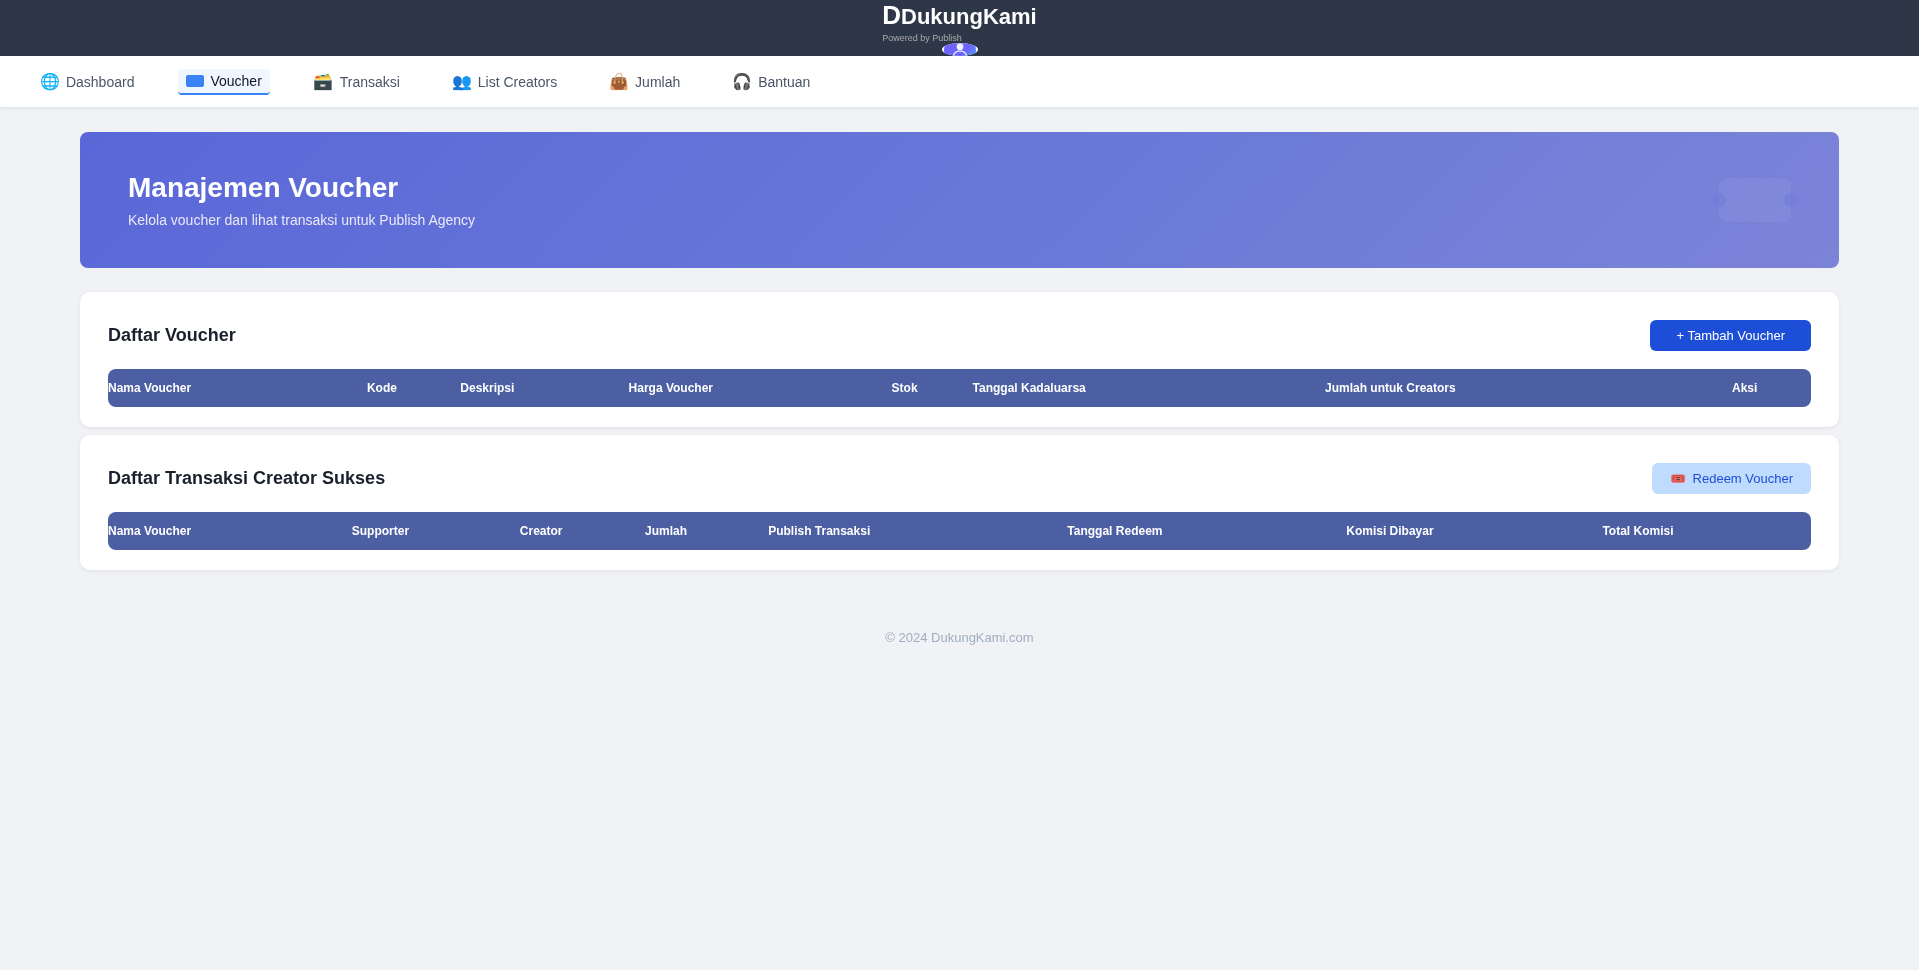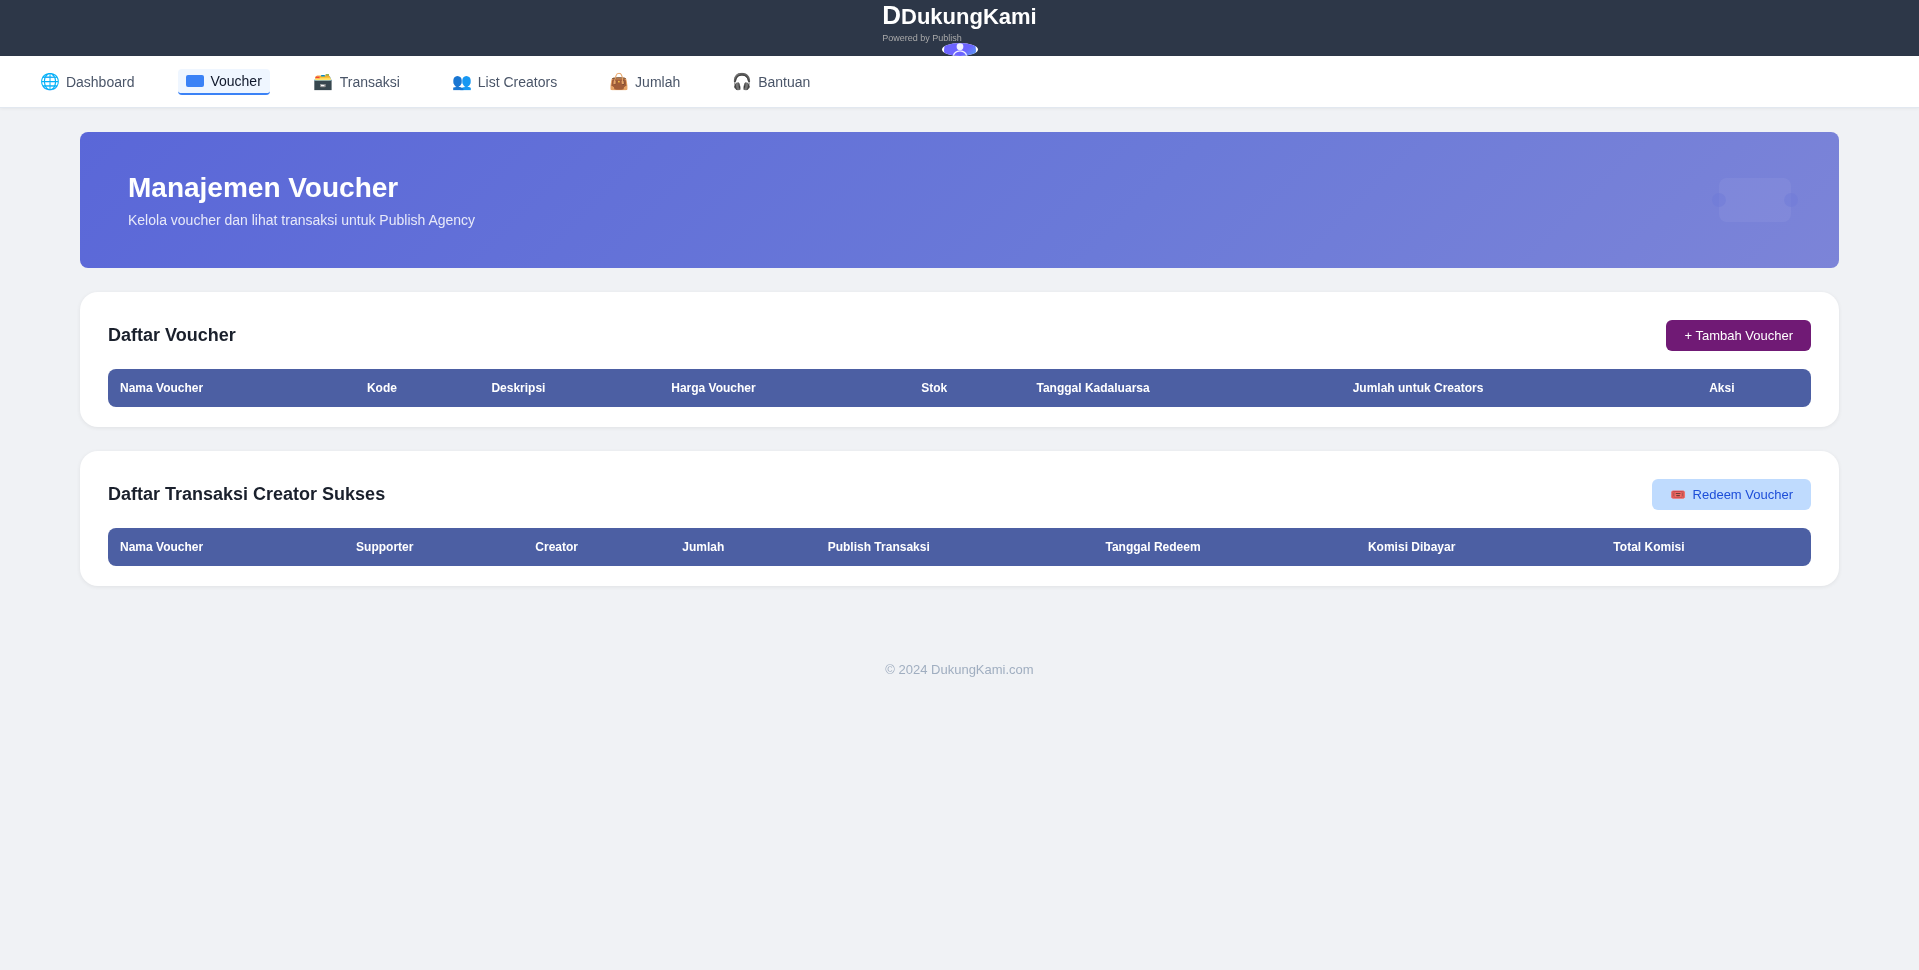--- a/index.html
+++ b/index.html
@@ -115,43 +115,43 @@
       top: 50%;
       transform: translateY(-50%);
       font-size: 60px;
       opacity: 0.3;
       color: #fff;
     }
 
     
     .card {
       background: #fff;
-      border-radius: 18px;
+      border-radius: 10px;
       padding: 28px 28px 20px;
-      margin-bottom: 24px;
+      margin-bottom: 8px;
       box-shadow: 0 1px 4px rgba(0,0,0,0.07);
     }
     .card-header {
       display: flex;
       align-items: center;
       justify-content: space-between;
       margin-bottom: 18px;
     }
     .card-title {
       font-size: 18px;
       font-weight: 700;
       color: #1a202c;
     }
 
     
     .btn-primary {
-      background: #701a75;
+      background: #1d4ed8;
       color: #fff;
       border: none;
-      padding: 8px 18px;
+      padding: 8px 26px;
       border-radius: 6px;
       font-size: 13px;
       cursor: pointer;
       display: flex;
       align-items: center;
       gap: 6px;
       font-weight: 500;
     }
 
     .btn-light-blue {
@@ -177,21 +177,21 @@
       width: 100%;
       border-collapse: collapse;
     }
     thead tr {
       background: #4c5fa3;
     }
     thead th {
       color: #fff;
       font-size: 12px;
       font-weight: 600;
-      padding: 12px 12px;
+      padding: 12px 0;
       text-align: left;
       white-space: nowrap;
     }
 
     
     .footer {
       text-align: center;
       color: #a0aec0;
       font-size: 13px;
       padding: 28px 0 16px;

